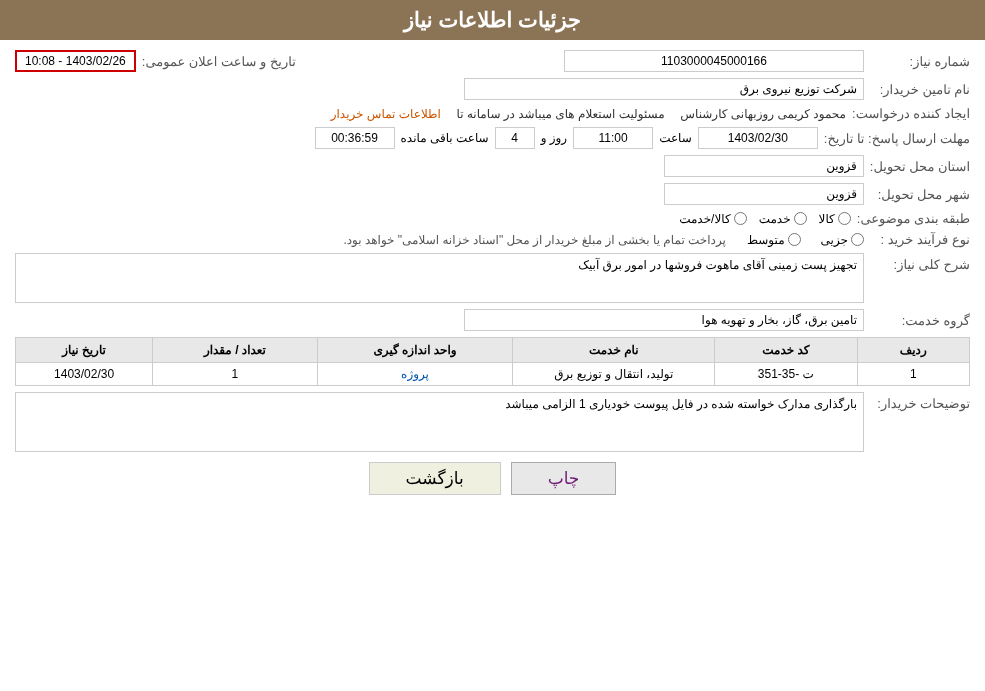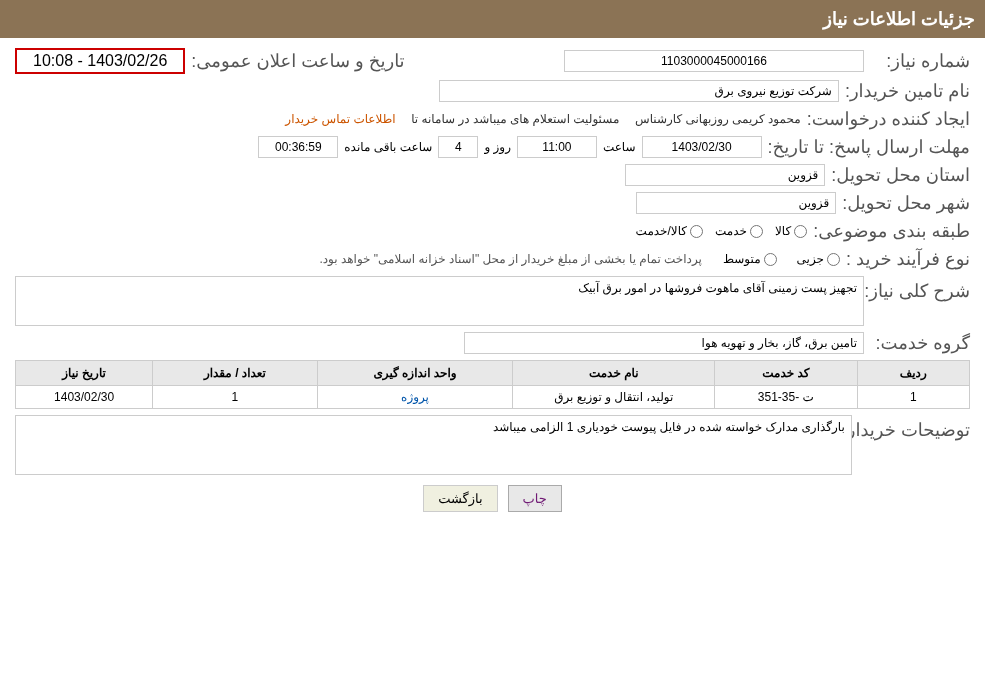--- a/index.html
+++ b/index.html
@@ -12,60 +12,60 @@
     }
     .page-container {
       width: 985px;
       min-height: 691px;
       background: #fff;
       margin: 0 auto;
     }
     .header-bar {
       background: #8B7355;
       color: #fff;
-      text-align: right;
+      text-align: center;
       padding: 8px 10px;
-      font-size: 18px;
+      font-size: 21px;
       font-weight: bold;
     }
     .content {
       padding: 10px 15px;
       background: #fff;
     }
     .row {
       display: flex;
       align-items: center;
       margin-bottom: 6px;
       gap: 6px;
     }
     .label {
       color: #555;
-      font-size: 18px;
+      font-size: 13px;
       white-space: nowrap;
       min-width: 100px;
       text-align: right;
     }
     .label-wide {
       min-width: 130px;
     }
     .input-field {
       border: 1px solid #ccc;
       background: #fff;
       padding: 3px 6px;
       font-size: 12px;
       font-family: Tahoma, Arial, sans-serif;
       direction: rtl;
     }
     .input-lg { width: 300px; }
     .input-sm { width: 120px; }
     .input-xs { width: 80px; }
     .date-box {
       border: 2px solid #c00;
-      padding: 2px 16px;
-      font-size: 16px;
+      padding: 2px 8px;
+      font-size: 12px;
       background: #fff;
       display: inline-block;
     }
     .section-title {
       background: #f5f5f5;
       border-top: 2px solid #d0c090;
       border-bottom: 2px solid #d0c090;
       padding: 5px 10px;
       font-weight: bold;
       font-size: 13px;
@@ -120,22 +120,22 @@
     }
     .table-container td {
       border: 1px solid #ccc;
       padding: 4px 8px;
       text-align: center;
     }
     .table-container tr:nth-child(even) td {
       background: #f9f9f9;
     }
     .btn {
-      padding: 5px 14px;
-      font-size: 13px;
+      padding: 5px 36px;
+      font-size: 17px;
       font-family: Tahoma, Arial, sans-serif;
       cursor: pointer;
       border: 1px solid #aaa;
     }
     .btn-print {
       background: #e8e8e8;
       color: #701a75;
     }
     .btn-back {
       background: #f0f0e0;

